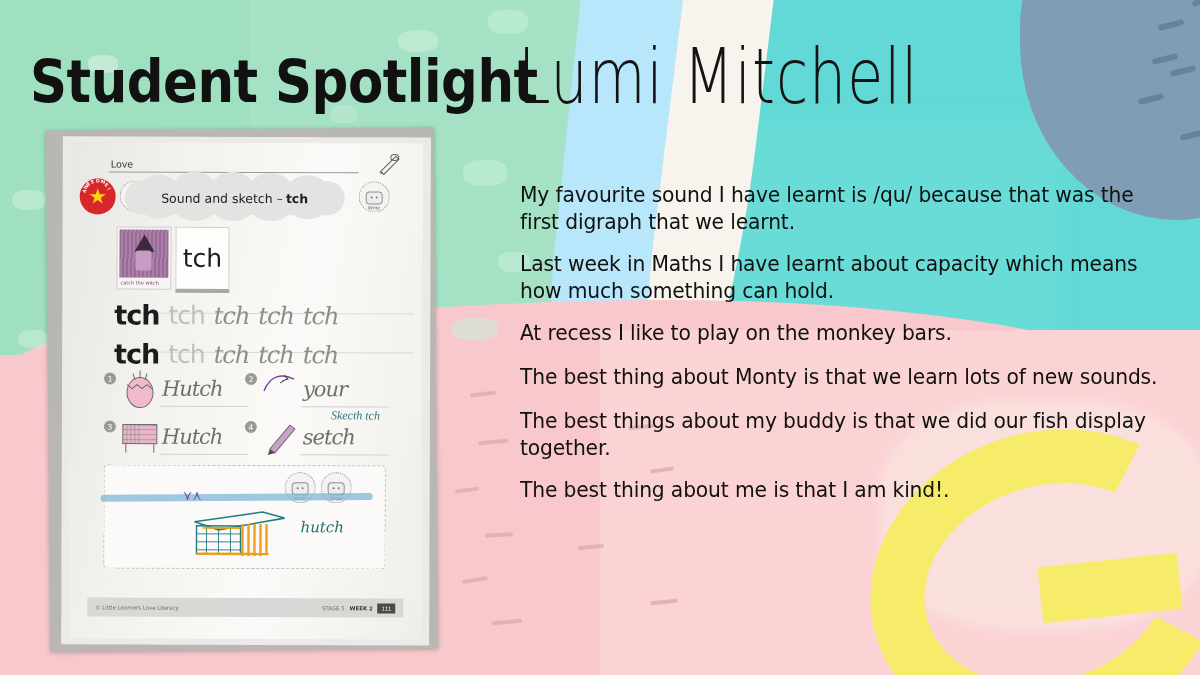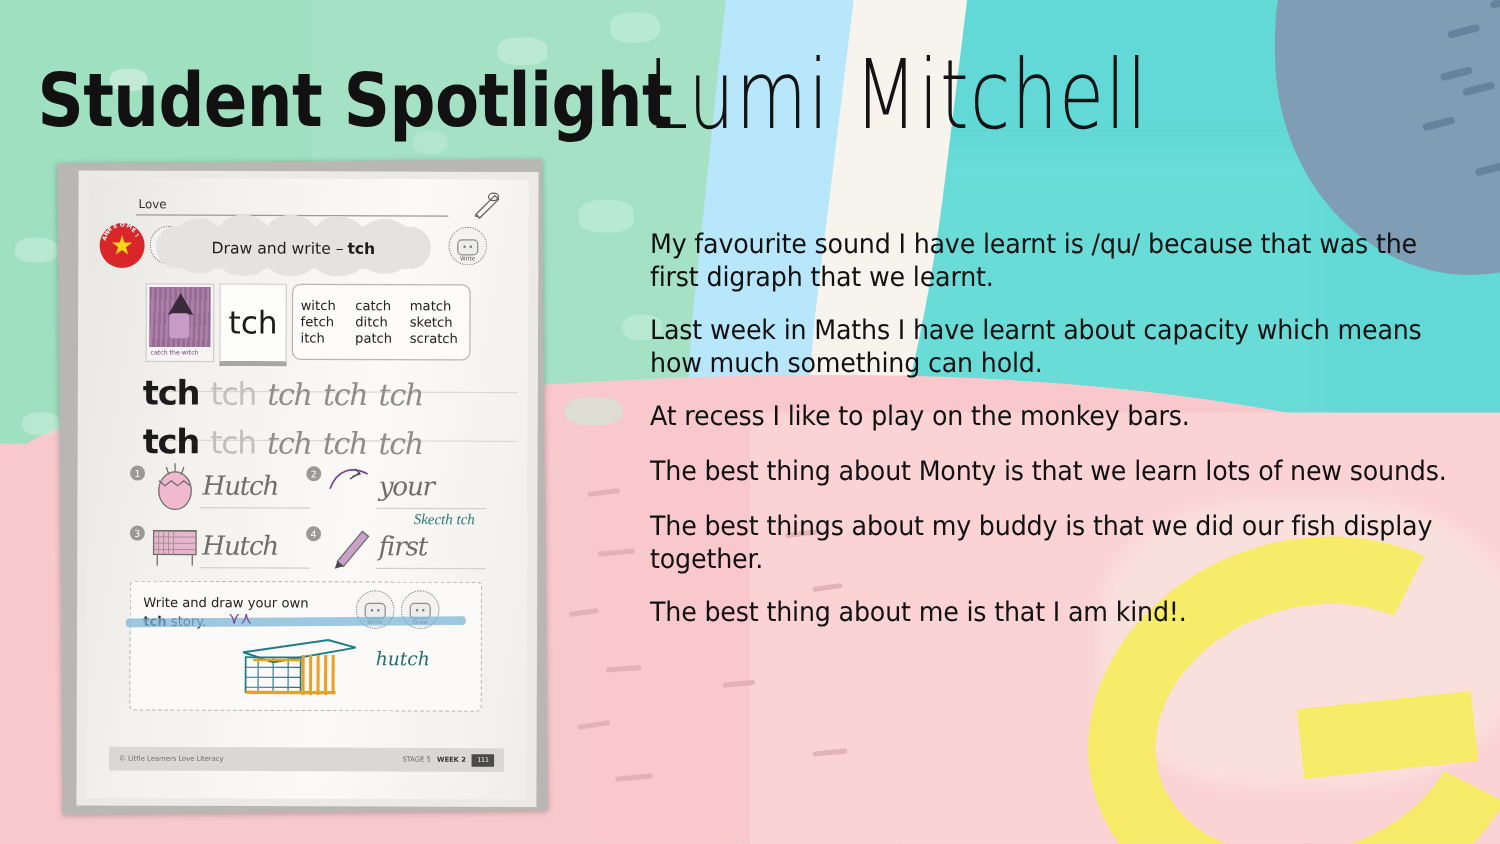--- a/index.html
+++ b/index.html
@@ -370,49 +370,38 @@
         <div class="cloud-bump" style="left:104px;top:29px;width:40px;height:28px;"></div>
         <div class="cloud-bump" style="left:142px;top:29px;width:40px;height:28px;"></div>
         <div class="cloud-bump" style="left:180px;top:30px;width:40px;height:28px;"></div>
         <div class="cloud-bump" style="left:218px;top:32px;width:38px;height:26px;"></div>
         <div class="cloud-bump" style="left:70px;top:52px;width:36px;height:24px;"></div>
         <div class="cloud-bump" style="left:104px;top:54px;width:40px;height:24px;"></div>
         <div class="cloud-bump" style="left:142px;top:54px;width:40px;height:24px;"></div>
         <div class="cloud-bump" style="left:180px;top:54px;width:40px;height:24px;"></div>
         <div class="cloud-bump" style="left:218px;top:52px;width:38px;height:24px;"></div>
         <div class="cloud-banner">
-          <span>Draw and write – </span>
+          <span>Sound and sketch – </span>
             <b>tch</b>
         </div>
 
         <div class="badge-circ" style="left:288px;top:38px;">
           <div class="mini-face"></div>
           <span>Write</span>
         </div>
 
         <div class="witch-card">
           <div class="witch-scribble"></div>
           <div class="witch-hat"></div>
           <div class="witch-body"></div>
           <div class="witch-cap">catch the witch</div>
         </div>
 
         <div class="tch-card">tch</div>
 
-        <div class="wordbox">
-          <span>witch</span>
-          <span>catch</span>
-          <span>match</span>
-          <span>fetch</span>
-          <span>ditch</span>
-          <span>sketch</span>
-          <span>itch</span>
-          <span>patch</span>
-          <span>scratch</span>
-        </div>
 
         <div class="guideline" style="top:170px;"></div>
         <div class="practice-row" style="top:152px;">
           <span class="solid">tch</span>
           <span class="ghost">tch</span>
           <span class="hand">tch</span>
           <span class="hand">tch</span>
           <span class="hand">tch</span>
         </div>
         <div class="guideline" style="top:209px;"></div>
@@ -458,29 +447,25 @@
           <div class="exline"></div>
         </div>
 
         <div class="ex" style="left:175px;top:274px;">
           <div class="num">4</div>
           <svg class="pic" viewBox="0 0 42 40">
             <path d="M10 32 L30 8 L35 12 L15 36 Z" fill="#c9a3c7" stroke="#6b6b69" stroke-width="1"></path>
             <path d="M10 32 L15 36 L8 38 Z" fill="#4a4a48"></path>
           </svg>
           <div class="teachernote">Skecth tch</div>
-          <div class="word">first</div>
+          <div class="word">setch</div>
           <div class="exline"></div>
         </div>
 
         <div class="storybox">
-          <div class="lbl">
-            <span>Write and draw your own</span><br>
-            <b>tch</b><span> story.</span>
-          </div>
           <div class="badge-circ" style="left:180px;top:6px;">
             <div class="mini-face"></div>
             <span>Write</span>
           </div>
           <div class="badge-circ" style="left:216px;top:6px;">
             <div class="mini-face"></div>
             <span>Draw</span>
           </div>
           <div class="blue-streak"></div>
           <div class="crown">⋎⋏</div>

